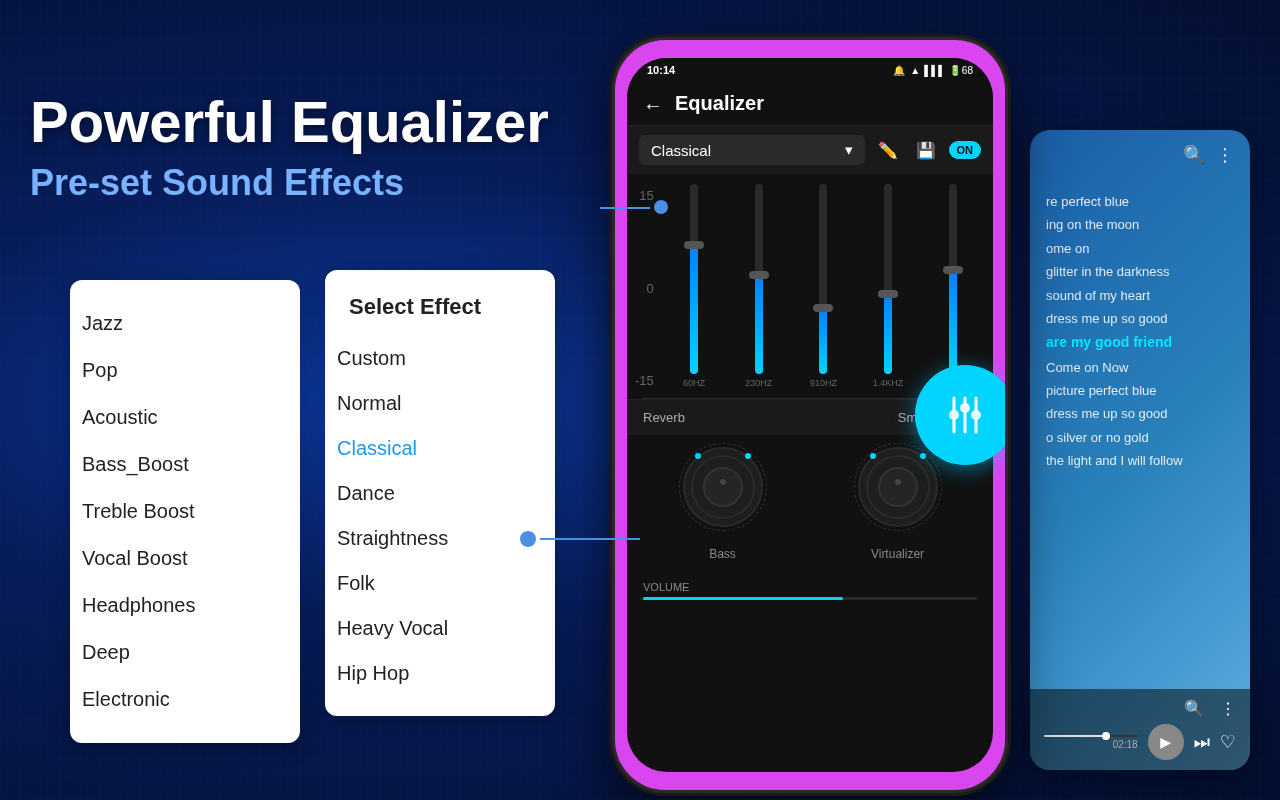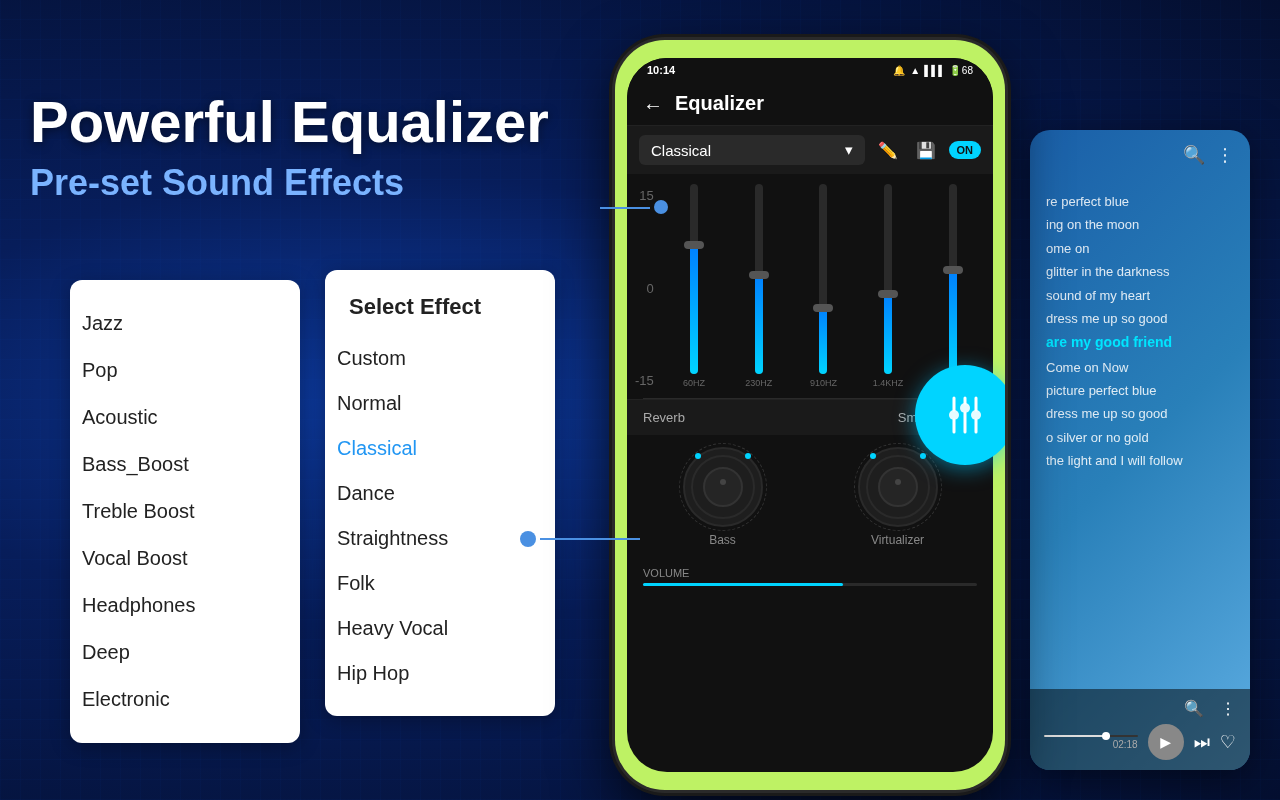--- a/index.html
+++ b/index.html
@@ -143,21 +143,21 @@
       position: absolute;
       left: 615px;
       top: 40px;
       width: 390px;
       height: 750px;
       z-index: 10;
     }
     .phone-body {
       position: absolute;
       inset: 0;
-      background: #bef264;
+      background: #d946ef;
       border-radius: 50px;
       box-shadow: 0 0 0 3px #2a2a2a, 0 0 0 6px #1a1a1a, 0 20px 60px rgba(0,0,0,0.8);
       overflow: hidden;
     }
     .phone-screen {
       position: absolute;
       top: 18px;
       left: 12px;
       right: 12px;
       bottom: 18px;
@@ -325,21 +325,21 @@
       display: flex;
       padding: 12px 16px;
       background: #111;
       gap: 16px;
     }
     .eq-knob-wrap {
       flex: 1;
       display: flex;
       flex-direction: column;
       align-items: center;
-      gap: 6px;
+      gap: 20px;
     }
     .eq-knob {
       width: 80px;
       height: 80px;
       border-radius: 50%;
       background: #1e1e1e;
       border: 2px solid #2a2a2a;
       position: relative;
       display: flex;
       align-items: center;

